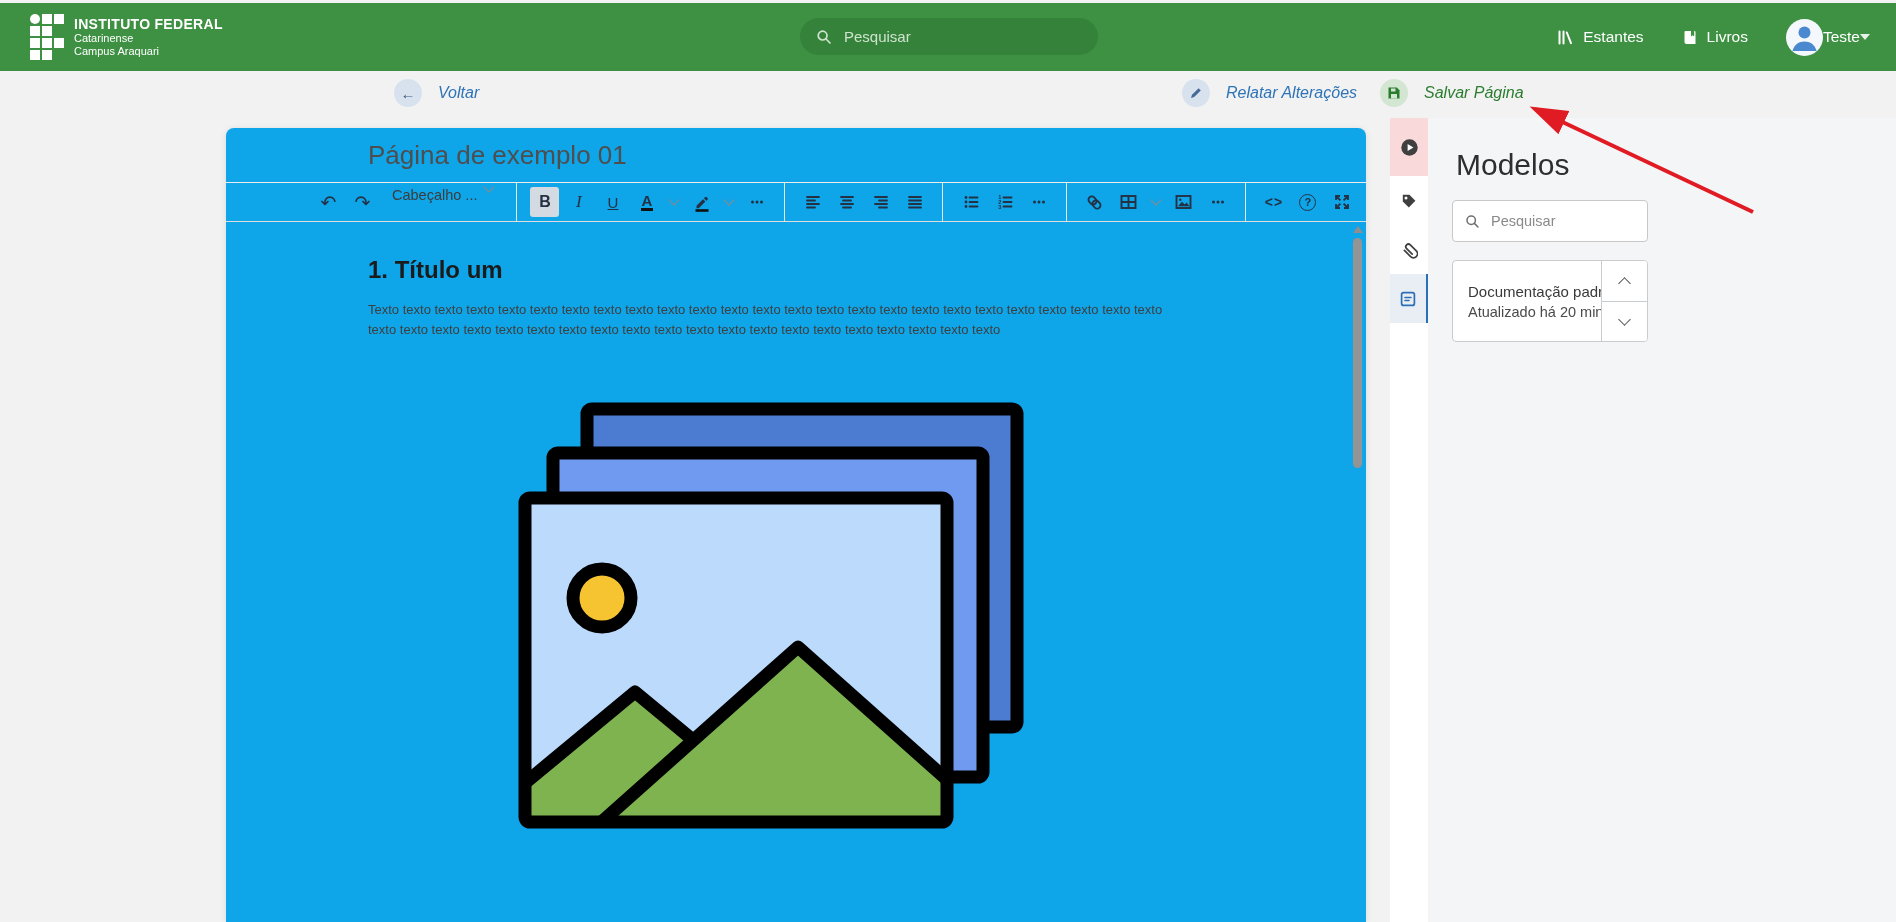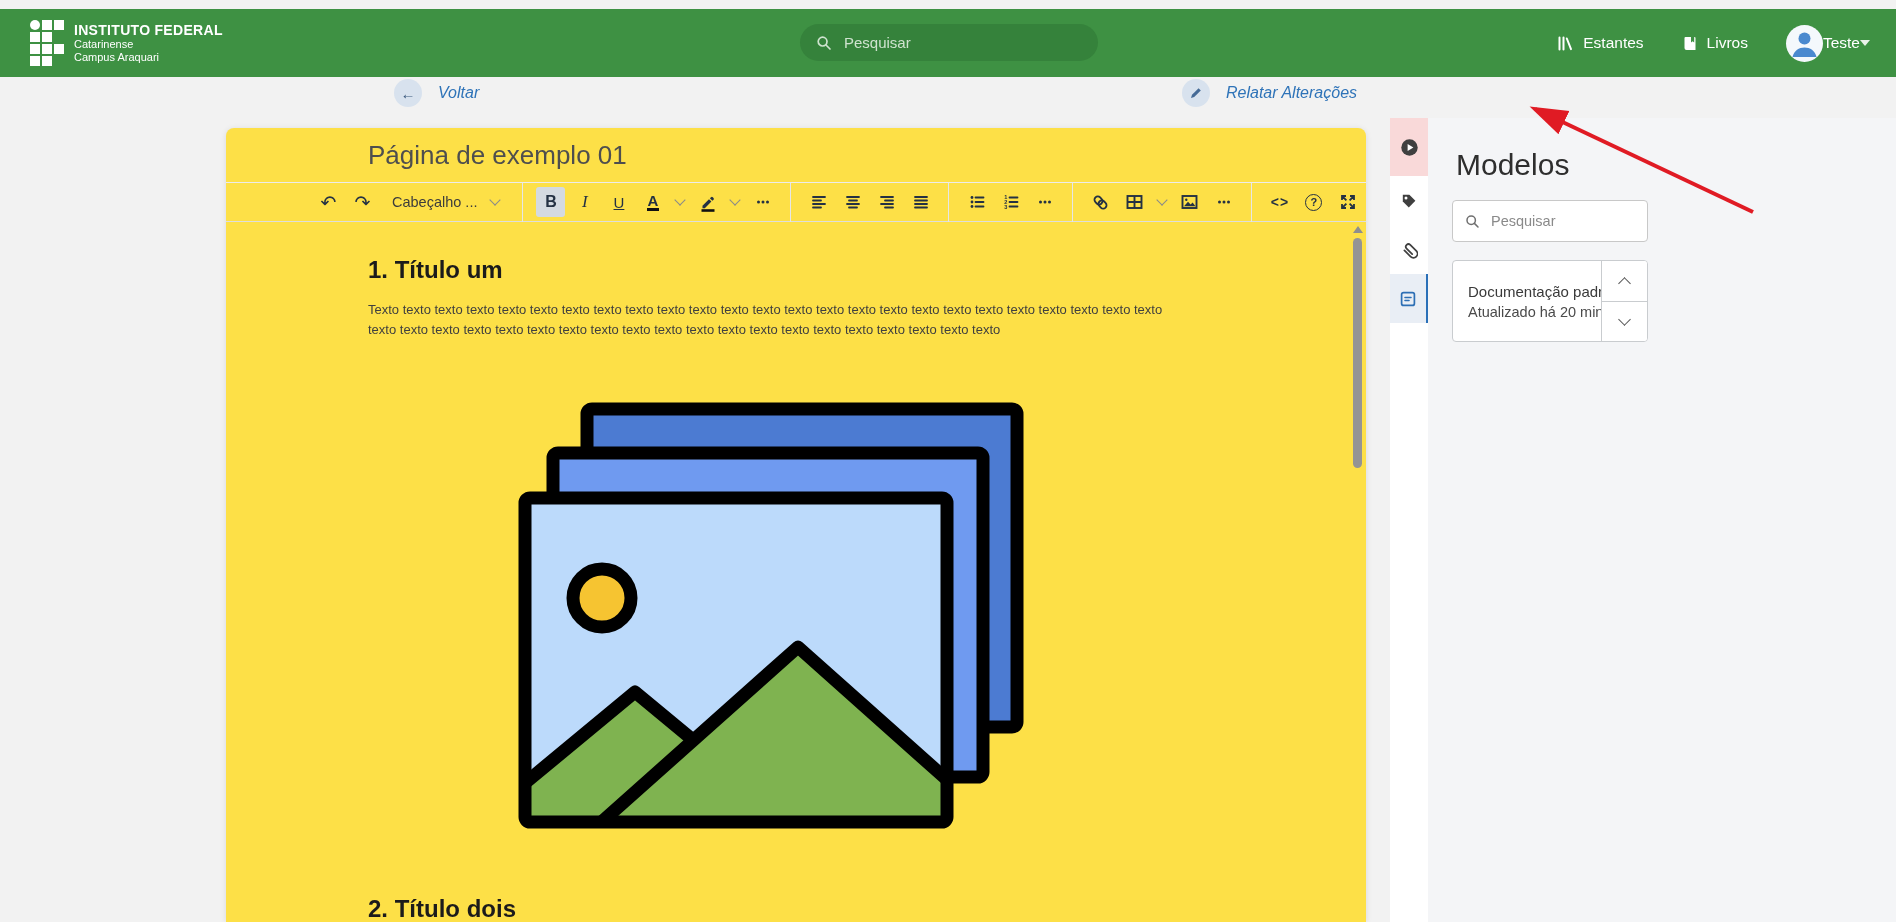--- a/index.html
+++ b/index.html
@@ -3,21 +3,21 @@
 <meta charset="utf-8">
 <style>
   html,body{margin:0;padding:0;}
   body{
     width:1896px;height:922px;position:relative;overflow:hidden;
     background:#f2f2f2;
     font-family:"Liberation Sans","DejaVu Sans",sans-serif;
     -webkit-font-smoothing:antialiased;
   }
   
-  .header{position:absolute;left:0;top:9px;width:100%;height:68px;background:#3e9143;display:flex;align-items:center;}
+  .header{position:absolute;left:0;top:3px;width:100%;height:68px;background:#3e9143;display:flex;align-items:center;}
   .logo{display:flex;align-items:center;gap:10px;margin-left:30px;}
   .logo-mark{display:grid;grid-template-columns:repeat(3,10px);grid-auto-rows:10px;gap:2px;}
   .logo-mark i{background:#fff;display:block;}
   .logo-mark i.round{border-radius:50%;}
   .logo-mark i.empty{background:transparent;}
   .logo-text{color:#fff;line-height:1.15;}
   .logo-text .l1{font-size:14px;font-weight:700;letter-spacing:.3px;}
   .logo-text .l2,.logo-text .l3{font-size:11px;font-weight:400;}
   .hsearch{position:absolute;left:800px;top:15px;width:298px;height:37px;border-radius:19px;background:#35823b;display:flex;align-items:center;padding:0 16px;box-sizing:border-box;gap:10px;}
   .hsearch input{background:transparent;border:0;outline:none;color:#e8f3e8;font-size:15px;width:100%;font-family:inherit;}
@@ -30,29 +30,29 @@
   
   .abar{position:absolute;left:0;top:68px;width:100%;height:50px;}
   .agroup{position:absolute;top:0;height:50px;display:flex;align-items:center;gap:16px;cursor:pointer;}
   .acirc{width:28px;height:28px;border-radius:50%;background:#d8e2ee;display:flex;align-items:center;justify-content:center;flex:0 0 auto;}
   .acirc.green{background:#d3e6d2;}
   .alabel{font-size:16px;color:#2e73b8;font-style:italic;}
   .alabel.green{color:#2a7d2e;}
   .kebab{font-size:17px;color:#5a6c80;margin-left:-4px;padding:0 4px;cursor:pointer;}
   .backglyph{font-size:15px;color:#3c5a7e;line-height:1;}
   
-  .card{position:absolute;left:226px;top:128px;width:1140px;height:794px;background:#fde047;border-radius:8px 8px 0 0;box-shadow:0 1px 6px rgba(0,0,0,.10);}
+  .card{position:absolute;left:226px;top:128px;width:1140px;height:794px;background:#0ea5e9;border-radius:8px 8px 0 0;box-shadow:0 1px 6px rgba(0,0,0,.10);}
   .title-row{height:55px;border-bottom:1px solid #ececec;display:flex;align-items:center;padding:0 140px;box-sizing:border-box;}
   .title-row input{border:0;outline:none;font-size:26px;color:#4e4e4e;width:100%;font-family:inherit;background:transparent;}
   .toolbar{height:39px;border-bottom:1px solid #dedede;display:flex;align-items:center;padding:0 20px 0 88px;box-sizing:border-box;gap:5px;color:#243143;}
   .tbtn{height:30px;min-width:29px;display:flex;align-items:center;justify-content:center;border-radius:3px;cursor:pointer;color:#243143;}
   .tbtn.active{background:#d4dae1;}
   .tbtn .glyph{font-size:19px;line-height:1;}
   .tsep{width:1px;height:39px;background:#e6e6e6;margin:0 8px;flex:0 0 auto;}
-  .hsel{display:flex;align-items:center;gap:14px;padding:0 10px;height:30px;cursor:pointer;}
+  .hsel{display:flex;gap:8px;padding:0 10px;height:30px;cursor:pointer;}
   .hsel span{font-size:14.5px;color:#3c3c3c;white-space:nowrap;}
   .chev{width:7px;height:7px;border-right:1.8px solid #8a8a8a;border-bottom:1.8px solid #8a8a8a;transform:rotate(45deg);margin-top:-4px;flex:0 0 auto;}
   .bB{font-weight:700;font-size:16px;}
   .bI{font-family:"Liberation Serif","DejaVu Serif",serif;font-style:italic;font-size:17px;}
   .bU{font-size:15px;text-decoration:underline;}
   .bA{font-size:15px;font-weight:700;border-bottom:3px solid #111;line-height:1.05;padding:0 1px;}
   .bCode{font-size:14px;font-weight:700;letter-spacing:1px;}
   .bHelp{width:17px;height:17px;border:1.7px solid #243143;border-radius:50%;display:flex;align-items:center;justify-content:center;font-size:11px;font-weight:700;box-sizing:border-box;}
   .ed-content{padding:26px 190px 0 142px;}
   .ed-content h1{font-size:24px;color:#1b1b1b;margin:8px 0 16px 0;font-weight:700;}
@@ -168,20 +168,32 @@
     <span class="acirc">
       <span class="icon-inline">
         <svg width="14" height="14" viewBox="0 0 14 14">
             <path d="M2 12l1-3.2L9.6 2.2l2.2 2.2L5.2 11z" fill="#456a96"></path>
           </svg>
       </span>
     </span>
     <span class="alabel">Relatar Alterações</span>
   </div>
 
+  <div class="agroup" style="left:1380px;">
+    <span class="acirc green">
+      <span class="icon-inline">
+        <svg width="14" height="14" viewBox="0 0 14 14">
+            <path d="M1.5 1.5h8.3l2.7 2.7v8.3H1.5z" fill="#2a7d2e"></path>
+            <rect x="4" y="8" width="6" height="4.5" fill="#d3e6d2"></rect>
+            <rect x="4" y="2.5" width="4.5" height="3" fill="#d3e6d2"></rect>
+          </svg>
+      </span>
+    </span>
+    <span class="alabel green">Salvar Página</span>
+  </div>
 </div>
 
 <div class="card">
   <div class="title-row">
     <input value="Página de exemplo 01" style="">
   </div>
 
   <div class="toolbar">
     <span class="tbtn">
         <span class="glyph">↶</span>
@@ -371,21 +383,20 @@
       <g clip-path="url(#frontclip)">
         <polygon points="118,291 310,450 -74,450" fill="#7fb350" stroke="#000" stroke-width="13" stroke-linejoin="round"></polygon>
         <polygon points="281,246 510,450 52,450" fill="#7fb350" stroke="#000" stroke-width="13" stroke-linejoin="round"></polygon>
       </g>
 
       <circle cx="85" cy="197" r="29" fill="#f6c431" stroke="#000" stroke-width="13"></circle>
 
       <rect x="8" y="97" width="422" height="324" rx="5" fill="none" stroke="#000" stroke-width="13"></rect>
     </svg>
 
-    <h2>2. Título dois</h2>
   </div>
 
   <div class="esb">
     <div class="uparr"></div>
     <div class="thumb"></div>
   </div>
 </div>
 
 <div class="strip">
   <div class="stab first">

